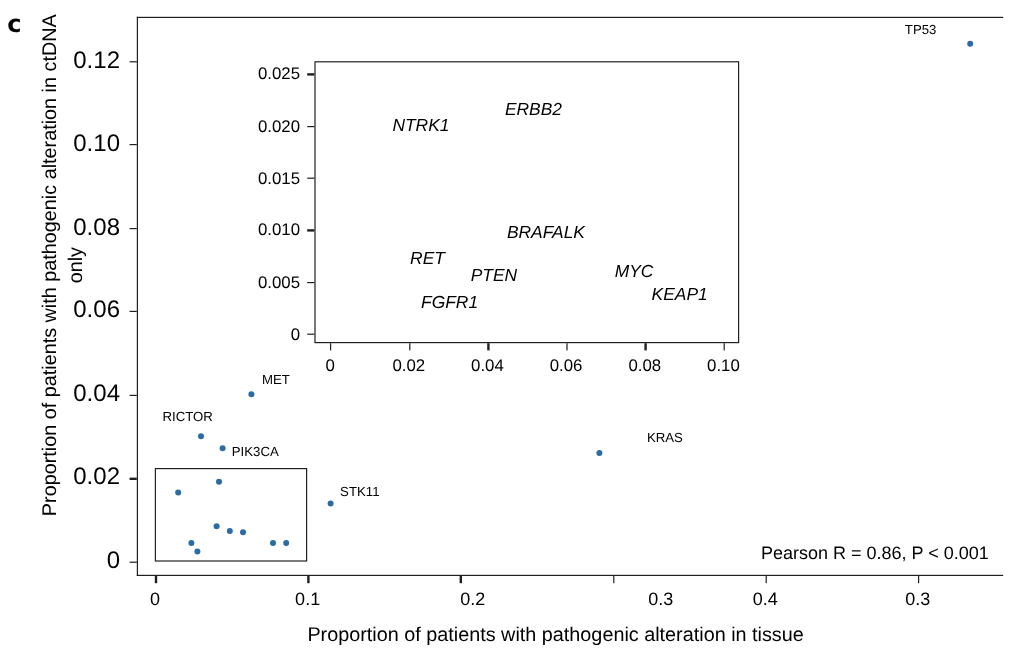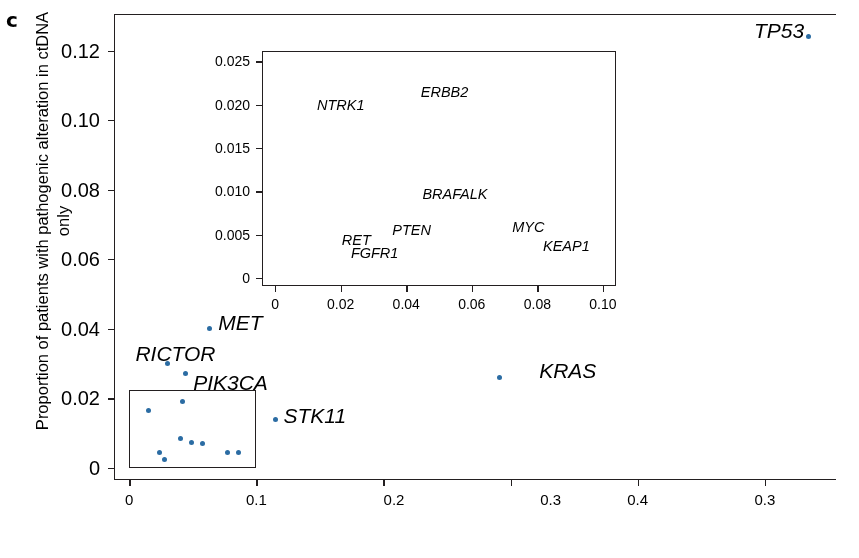--- a/index.html
+++ b/index.html
@@ -106,22 +106,21 @@
     position: absolute;
     width: 5px;
     height: 5px;
     margin-left: -2.5px;
     margin-top: -2.5px;
     background: #2b6ca3;
     border-radius: 50%;
   }
   .gene-label {
     position: absolute;
-    font-style: italic;
-    font-size: 21px;
+    font-size: 11px;
     white-space: nowrap;
   }
   
   #highlight-rect {
     position: absolute;
     border: 1.3px solid #231f20;
     box-sizing: border-box;
   }
   
   #inset {
@@ -185,20 +184,21 @@
   }
 </style>
 </head>
 <body>
 
 <div id="figure">
 
   <div id="panel-letter">c</div>
 
   <div id="ylabel">Proportion of patients with pathogenic alteration in ctDNA only</div>
+  <div id="xlabel">Proportion of patients with pathogenic alteration in tissue</div>
 
   <div id="plot">
     <div id="plot-frame"></div>
     <div class="axis-line-x"></div>
     <div id="ticks-x">
         <div class="tick-x" style="left: 15.2535px;"></div>
         <div class="ticklabel-x" style="left: 15.2535px;">0</div>
         <div class="tick-x" style="left: 142.366px;"></div>
         <div class="ticklabel-x" style="left: 142.366px;">0.1</div>
         <div class="tick-x" style="left: 269.479px;"></div>
@@ -281,25 +281,26 @@
           <div class="inset-tick-y" style="top: 97.1218px;"></div>
           <div class="inset-ticklabel-y" style="top: 97.1218px;">0.015</div>
           <div class="inset-tick-y" style="top: 53.7638px;"></div>
           <div class="inset-ticklabel-y" style="top: 53.7638px;">0.020</div>
           <div class="inset-tick-y" style="top: 10.4059px;"></div>
           <div class="inset-ticklabel-y" style="top: 10.4059px;">0.025</div>
         </div>
       <div id="inset-points"></div>
       <div id="inset-labels">
           <div class="inset-gene-label" style="left: 144.778px; top: 33.428px; margin-left: 14px;">ERBB2</div>
-          <div class="inset-gene-label" style="left: 55px; top: 46.4354px;">NTRK1</div>
+          <div class="inset-gene-label" style="left: 65px; top: 46.4354px;">NTRK1</div>
           <div class="inset-gene-label" style="left: 160.444px; top: 134.886px;">BRAFALK</div>
-          <div class="inset-gene-label" style="left: 79.7778px; top: 181px;">RET</div>
+          <div class="inset-gene-label" style="left: 79.7778px; top: 157px;">RET</div>
           <div class="inset-gene-label" style="left: 130.222px; top: 170.838px;">PTEN</div>
           <div class="inset-gene-label" style="left: 250.222px; top: 168.103px;">MYC</div>
           <div class="inset-gene-label" style="left: 88.8889px; top: 193.517px;">FGFR1</div>
           <div class="inset-gene-label" style="left: 281px; top: 187px;">KEAP1</div>
         </div>
     </div>
 
+    <div id="stats">Pearson R = 0.86, P &lt; 0.001</div>
   </div>
 
 </div>
 
 </body></html>

